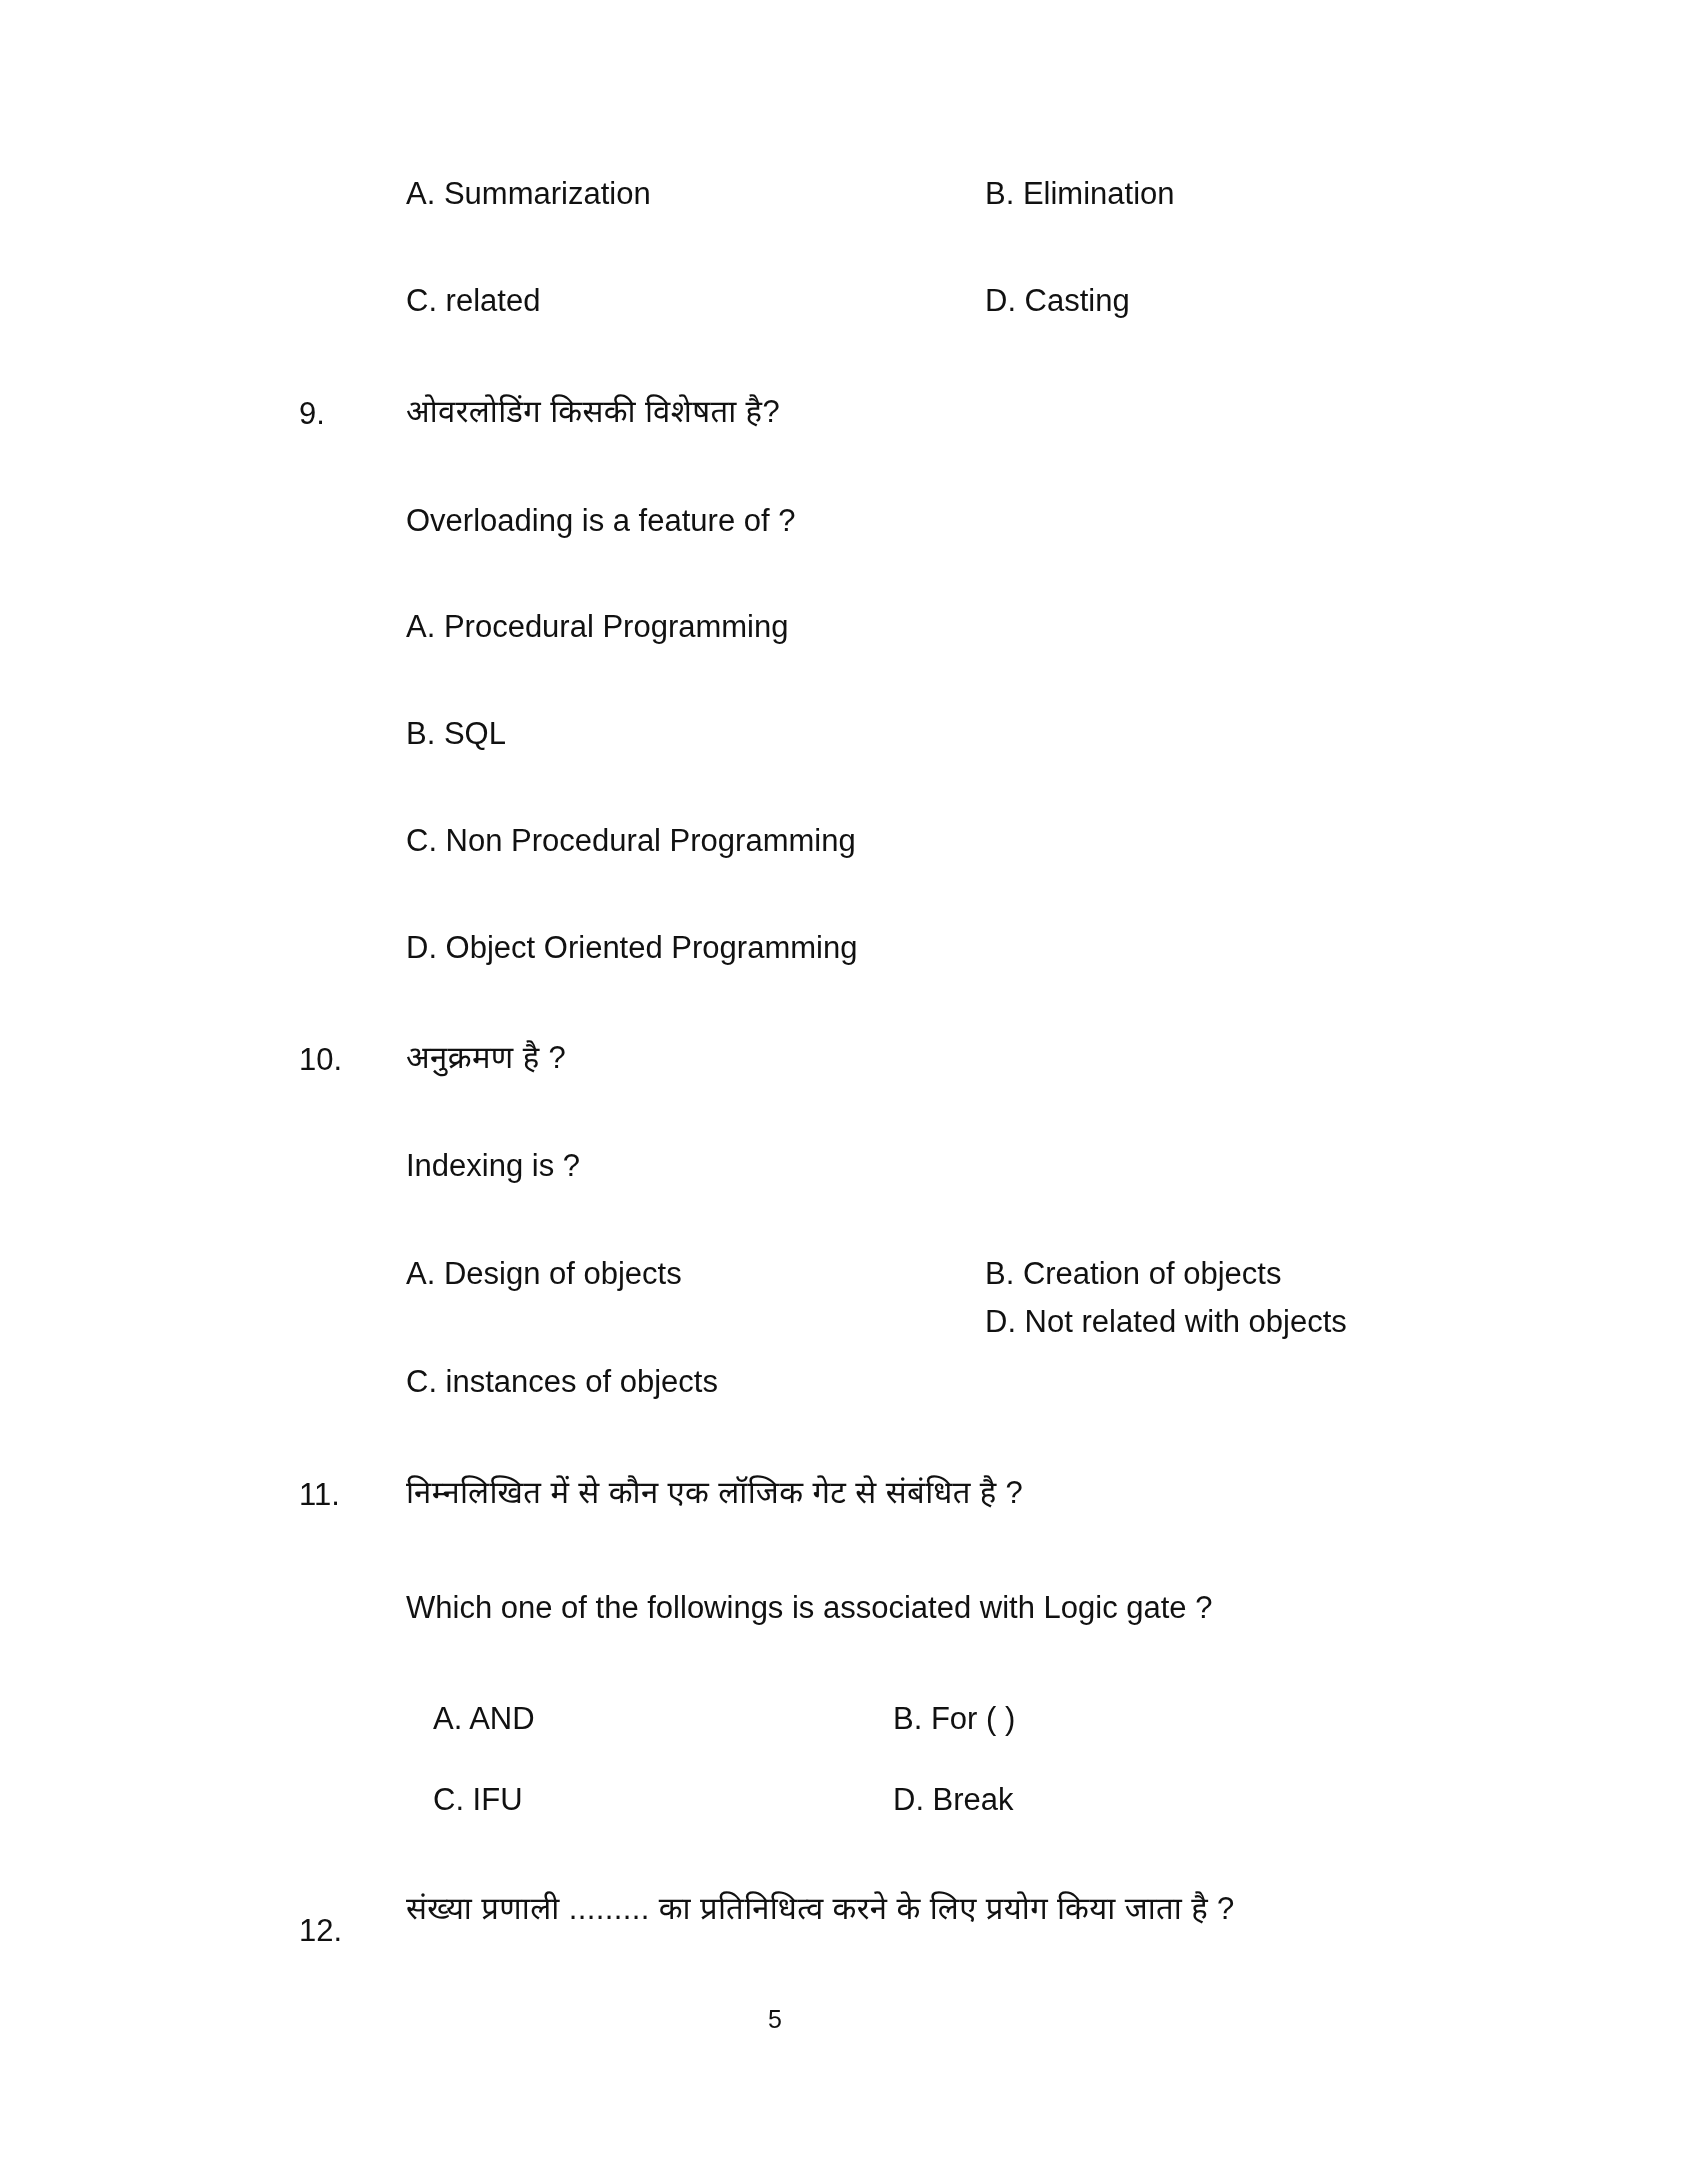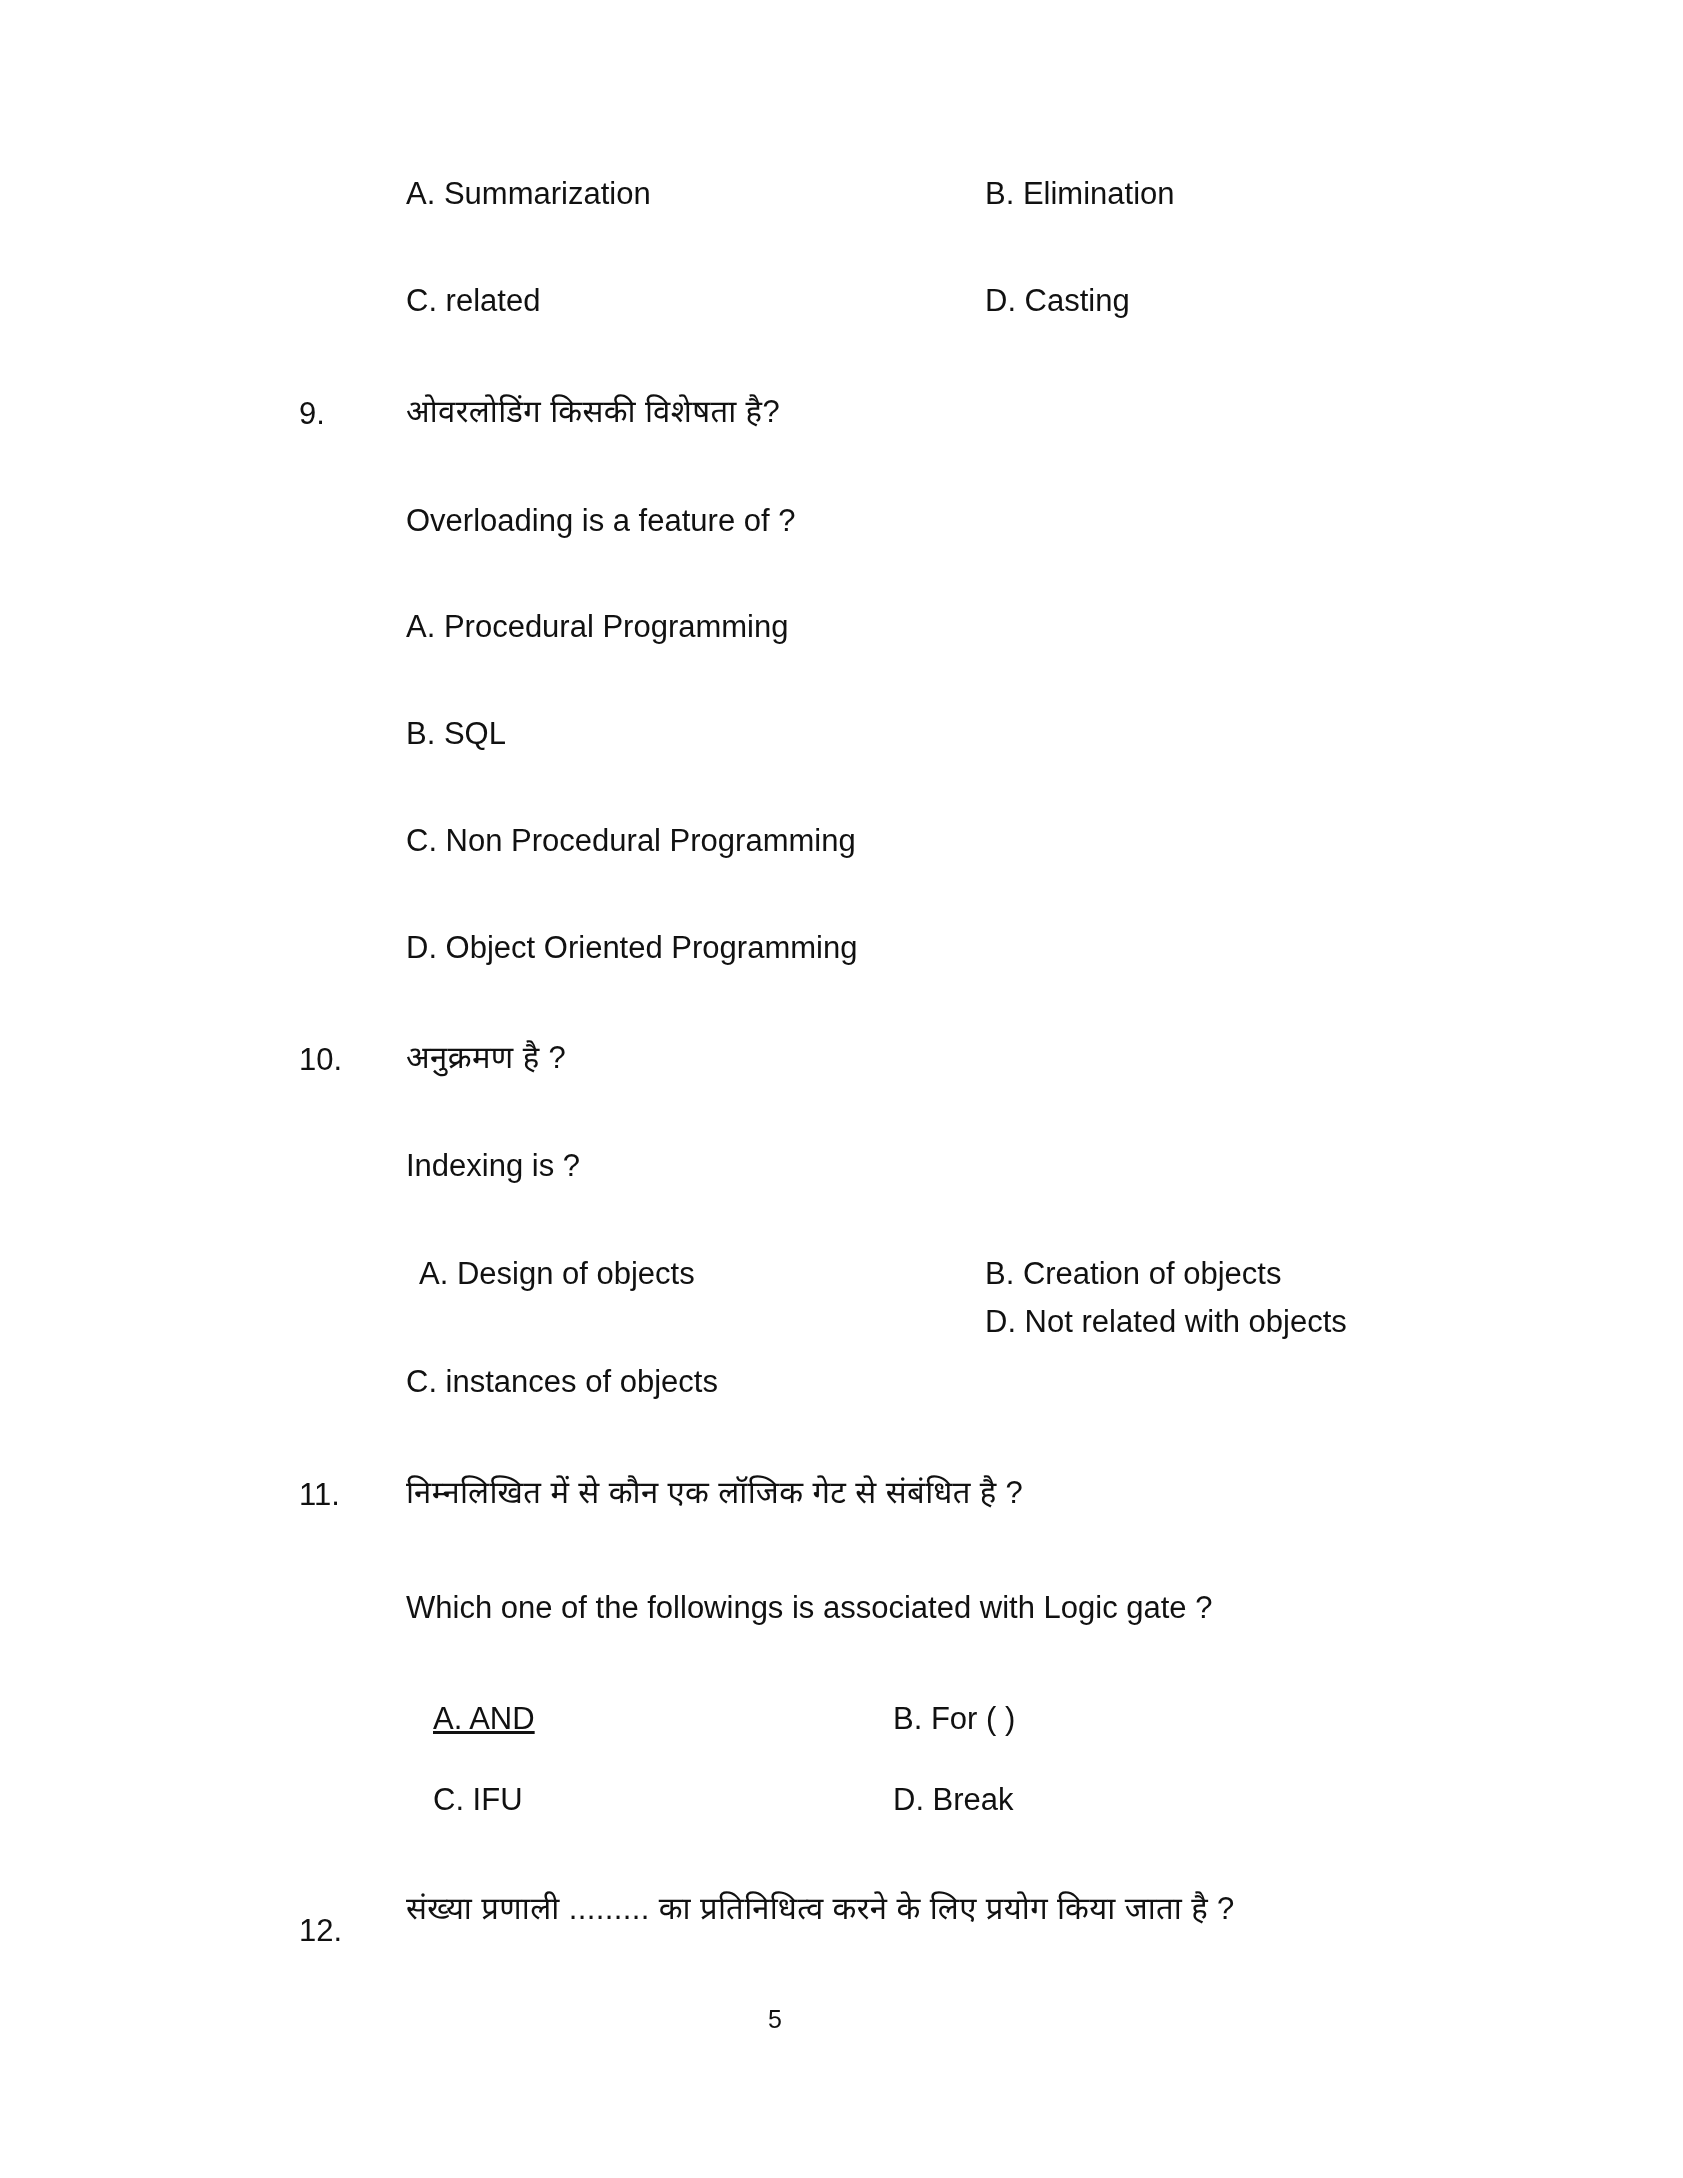--- a/index.html
+++ b/index.html
@@ -82,35 +82,35 @@
   <div class="opt" style="left:406px; top:930px;">D. Object Oriented Programming</div>
 
   <div class="opt" style="left:406px; top:823px;">C. Non Procedural Programming</div>
 
   <div class="abs" style="left:299px; top:1042px;">10.</div>
 
   <div class="abs devanagari" style="left:406px; top:1040px;">अनुक्रमण है ?</div>
 
   <div class="abs" style="left:406px; top:1148px;">Indexing is ?</div>
 
-  <div class="opt" style="left:406px; top:1256px;margin-left:13px;">A. Design of objects</div>
+  <div class="opt" style="left:406px; top:1256px;">A. Design of objects</div>
 
   <div class="opt" style="left:985px; top:1256px;">B. Creation of objects</div>
 
   <div class="opt" style="left:406px; top:1364px;">C. instances of objects</div>
 
   <div class="opt" style="left:985px; top:1304px;">D. Not related with objects</div>
 
   <div class="abs" style="left:299px; top:1477px;">11.</div>
 
   <div class="abs" style="left:406px; top:1590px;">Which one of the followings is associated with Logic gate ?</div>
 
   <div class="abs devanagari" style="left:406px; top:1475px;">निम्नलिखित में से कौन एक लॉजिक गेट से संबंधित है ?</div>
 
-  <div class="opt" style="left:433px; top:1701px;text-decoration:underline;">A. AND</div>
+  <div class="opt" style="left:433px; top:1701px;">A. AND</div>
 
   <div class="opt" style="left:893px; top:1701px;">B. For ( )</div>
 
   <div class="opt" style="left:433px; top:1782px;">C. IFU</div>
 
   <div class="opt" style="left:893px; top:1782px;">D. Break</div>
 
   <div class="abs" style="left:299px; top:1893px;margin-top:20px;">12.</div>
 
   <div class="abs devanagari" style="left:406px; top:1891px;">संख्या प्रणाली ......... का प्रतिनिधित्व करने के लिए प्रयोग किया जाता है ?</div>

